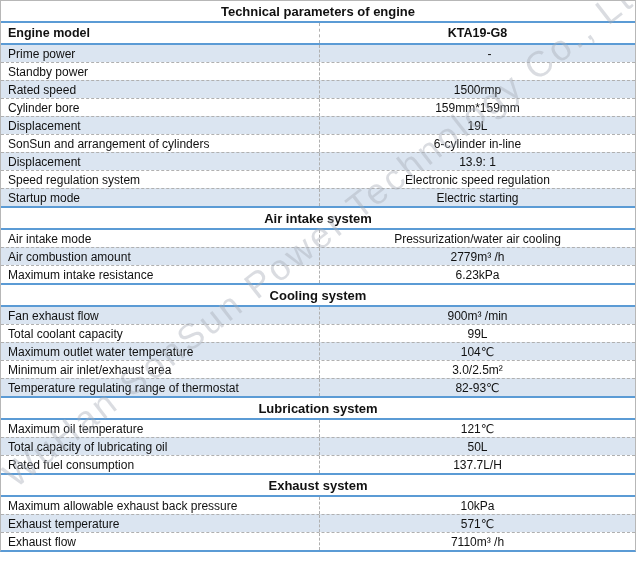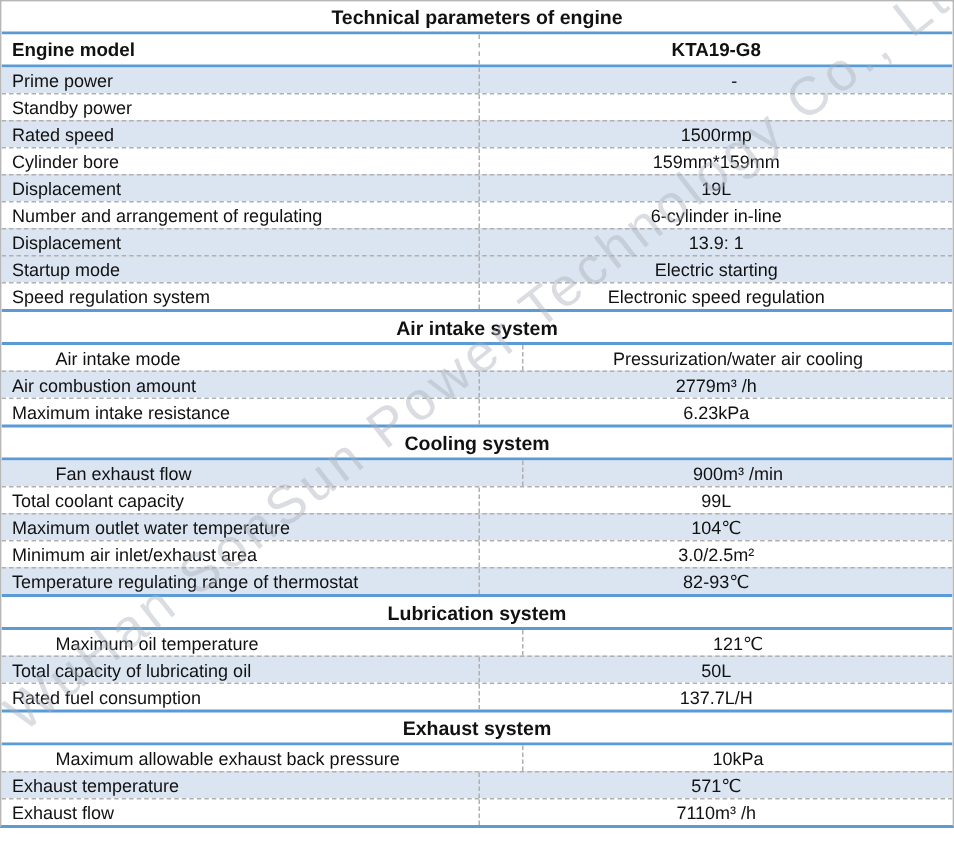--- a/index.html
+++ b/index.html
@@ -34,21 +34,21 @@
   }
   .title-row + .row{border-top:none;}
   .section-row{
     height:20px;
     border-top:2px solid var(--accent) !important;
     border-bottom:2px solid var(--accent);
     font-weight:bold;font-size:13px;
     display:flex;align-items:center;justify-content:center;
     text-align:center;
   }
-  .section-row + .row{border-top:none;padding-left:29px;}
+  .section-row + .row{border-top:none;}
   .model-row{
     height:20px;
     border-bottom:2px solid var(--accent);
     font-weight:bold;font-size:12.5px;
   }
   .model-row + .row{border-top:none;gap:24px;}
   .data-row{height:17px;font-size:12px;}
   .data-row.shaded{background:var(--shade);}
   .c-label{
     width:311px;
@@ -102,34 +102,34 @@
   </div>
     <div class="row data-row">
     <div class="c-label">Cylinder bore</div>
     <div class="c-value">159mm*159mm</div>
   </div>
     <div class="row data-row shaded">
     <div class="c-label">Displacement</div>
     <div class="c-value">19L</div>
   </div>
     <div class="row data-row">
-    <div class="c-label">Number and arrangement of regulating</div>
+    <div class="c-label">SonSun and arrangement of cylinders</div>
     <div class="c-value">6-cylinder in-line</div>
   </div>
     <div class="row data-row shaded">
     <div class="c-label">Displacement</div>
     <div class="c-value">13.9: 1</div>
   </div>
+    <div class="row data-row">
+    <div class="c-label">Speed regulation system</div>
+    <div class="c-value">Electronic speed regulation</div>
+  </div>
     <div class="row data-row shaded">
     <div class="c-label">Startup mode</div>
     <div class="c-value">Electric starting</div>
-  </div>
-    <div class="row data-row">
-    <div class="c-label">Speed regulation system</div>
-    <div class="c-value">Electronic speed regulation</div>
   </div>
     <div class="row section-row">
     <span class="section-title">Air intake system</span>
   </div>
     <div class="row data-row">
     <div class="c-label">Air intake mode</div>
     <div class="c-value">Pressurization/water air cooling</div>
   </div>
     <div class="row data-row shaded">
     <div class="c-label">Air combustion amount</div>

